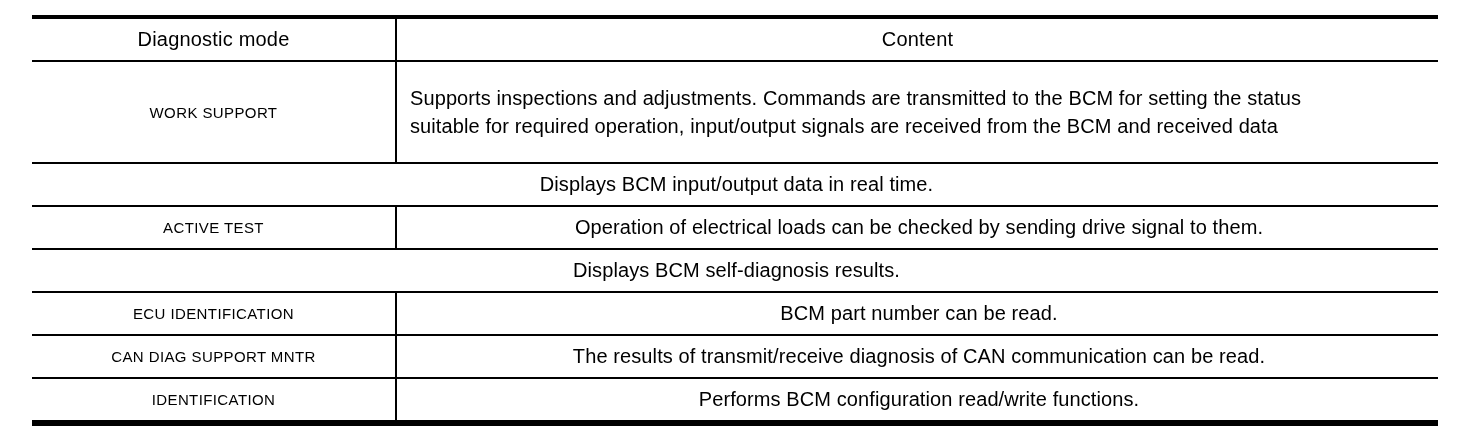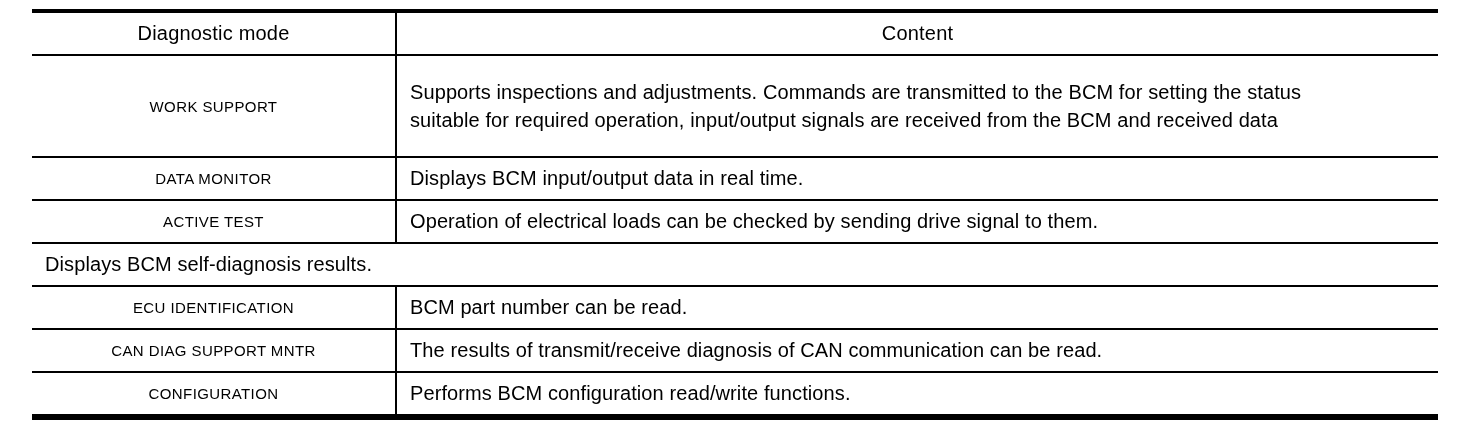--- a/index.html
+++ b/index.html
@@ -9,21 +9,21 @@
     height: 432px;
     background: #ffffff;
     font-family: "Liberation Sans", "DejaVu Sans", sans-serif;
     color: #000000;
     overflow: hidden;
   }
 
   .diag-table {
     position: absolute;
     left: 32px;
-    top: 9px;
+    top: 15px;
     width: 1406px;
     border-top: 4px solid #000;
     border-bottom: 6px solid #000;
     box-sizing: border-box;
     background: #fff;
   }
 
   .row {
     display: flex;
     align-items: stretch;
@@ -55,21 +55,21 @@
     min-width: 0;
   }
   .content-cell.center { justify-content: center; padding: 0; }
 
   .content-text { width: 100%; }
   .content-line {
     white-space: nowrap;
     line-height: 28px;
     letter-spacing: 0.1px;
   }
-  .row:not(.tall) .content-line { line-height: normal; }
+  .row:not(.tall) .content-line { line-height: normal; text-align: center; }
 
   .header-row .mode-cell,
   .header-row .content-cell { font-size: 20px; letter-spacing: 0.2px; }
 </style>
 </head>
 <body>
 
 <div class="diag-table">
   <div class="row header-row">
     <div class="mode-cell">
@@ -86,23 +86,20 @@
           <span>WORK SUPPORT</span>
         </div>
         <div class="content-cell">
           <div class="content-text">
             <div class="content-line">Supports inspections and adjustments. Commands are transmitted to the BCM for setting the status</div>
             <div class="content-line">suitable for required operation, input/output signals are received from the BCM and received data</div>
           </div>
         </div>
       </div>
       <div class="row">
-        <div class="mode-cell">
-          <span>DATA MONITOR</span>
-        </div>
         <div class="content-cell">
           <div class="content-text">
             <div class="content-line">Displays BCM input/output data in real time.</div>
           </div>
         </div>
       </div>
       <div class="row">
         <div class="mode-cell">
           <span>ACTIVE TEST</span>
         </div>
@@ -134,21 +131,21 @@
           <span>CAN DIAG SUPPORT MNTR</span>
         </div>
         <div class="content-cell">
           <div class="content-text">
             <div class="content-line">The results of transmit/receive diagnosis of CAN communication can be read.</div>
           </div>
         </div>
       </div>
       <div class="row">
         <div class="mode-cell">
-          <span>CONFIGURATION</span>
+          <span>IDENTIFICATION</span>
         </div>
         <div class="content-cell">
           <div class="content-text">
             <div class="content-line">Performs BCM configuration read/write functions.</div>
           </div>
         </div>
       </div>
     </div>
 </div>
 

